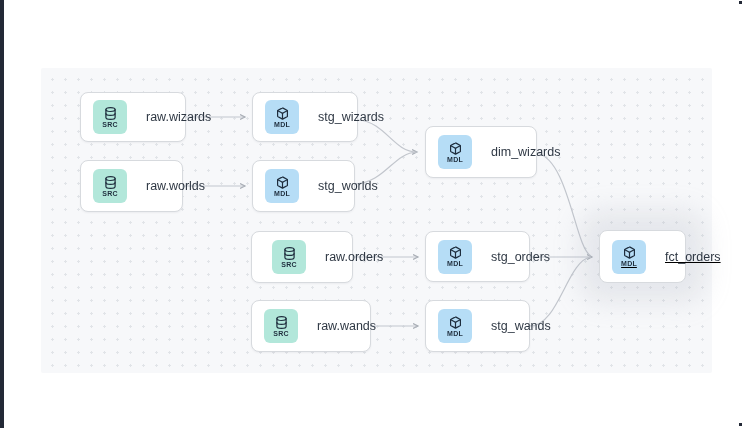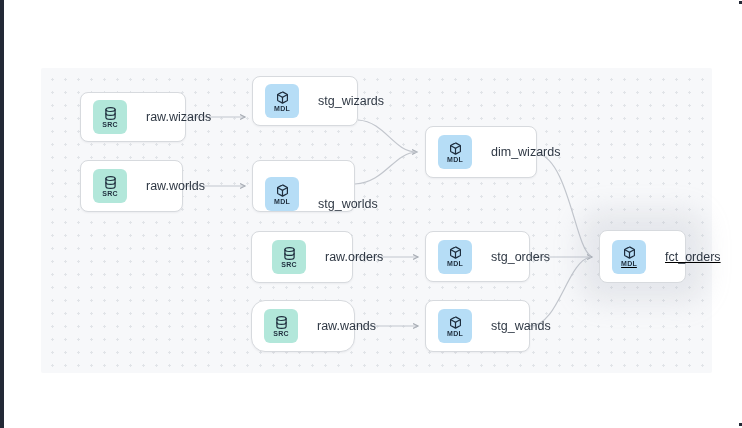--- a/index.html
+++ b/index.html
@@ -122,21 +122,21 @@
     <ellipse cx="6.5" cy="2.6" rx="4.6" ry="1.9"></ellipse>
     <path d="M1.9 2.6 V6.5 C1.9 7.55 3.96 8.4 6.5 8.4 C9.04 8.4 11.1 7.55 11.1 6.5 V2.6"></path>
     <path d="M1.9 6.5 V10.4 C1.9 11.45 3.96 12.3 6.5 12.3 C9.04 12.3 11.1 11.45 11.1 10.4 V6.5"></path>
   </svg>
 </span>
       <span class="badge-text">SRC</span>
     </span>
     <span class="node-label">raw.wizards</span>
   </div>
 
-  <div class="node" style="left: 211px; top: 8px; width: 106px; height: 50px;">
+  <div class="node" style="left: 211px; top: 24px; width: 106px; height: 50px;">
     <span class="badge mdl">
       <span class="badge-icon">
   <svg width="13" height="13" viewBox="0 0 13 13" fill="none" stroke="#1e2d3d" stroke-width="1.2" stroke-linecap="round" stroke-linejoin="round">
     <path d="M11.4 8.9 V4.1 a0.9 0.9 0 0 0 -0.45 -0.78 L7 1.12 a0.9 0.9 0 0 0 -0.9 0 L2.05 3.32 A0.9 0.9 0 0 0 1.6 4.1 v4.8 a0.9 0.9 0 0 0 0.45 0.78 l4.05 2.2 a0.9 0.9 0 0 0 0.9 0 l4.05 -2.2 a0.9 0.9 0 0 0 0.45 -0.78 z"></path>
     <polyline points="1.8 3.7 6.5 6.3 11.2 3.7"></polyline>
     <line x1="6.5" y1="12" x2="6.5" y2="6.3"></line>
   </svg>
 </span>
       <span class="badge-text">MDL</span>
     </span>
@@ -150,21 +150,21 @@
     <ellipse cx="6.5" cy="2.6" rx="4.6" ry="1.9"></ellipse>
     <path d="M1.9 2.6 V6.5 C1.9 7.55 3.96 8.4 6.5 8.4 C9.04 8.4 11.1 7.55 11.1 6.5 V2.6"></path>
     <path d="M1.9 6.5 V10.4 C1.9 11.45 3.96 12.3 6.5 12.3 C9.04 12.3 11.1 11.45 11.1 10.4 V6.5"></path>
   </svg>
 </span>
       <span class="badge-text">SRC</span>
     </span>
     <span class="node-label">raw.worlds</span>
   </div>
 
-  <div class="node" style="left: 211px; top: 92px; width: 103px; height: 52px; align-items: flex-end;">
+  <div class="node" style="left: 211px; top: 92px; width: 103px; height: 52px;">
     <span class="badge mdl">
       <span class="badge-icon">
   <svg width="13" height="13" viewBox="0 0 13 13" fill="none" stroke="#1e2d3d" stroke-width="1.2" stroke-linecap="round" stroke-linejoin="round">
     <path d="M11.4 8.9 V4.1 a0.9 0.9 0 0 0 -0.45 -0.78 L7 1.12 a0.9 0.9 0 0 0 -0.9 0 L2.05 3.32 A0.9 0.9 0 0 0 1.6 4.1 v4.8 a0.9 0.9 0 0 0 0.45 0.78 l4.05 2.2 a0.9 0.9 0 0 0 0.9 0 l4.05 -2.2 a0.9 0.9 0 0 0 0.45 -0.78 z"></path>
     <polyline points="1.8 3.7 6.5 6.3 11.2 3.7"></polyline>
     <line x1="6.5" y1="12" x2="6.5" y2="6.3"></line>
   </svg>
 </span>
       <span class="badge-text">MDL</span>
     </span>
@@ -206,21 +206,21 @@
     <path d="M11.4 8.9 V4.1 a0.9 0.9 0 0 0 -0.45 -0.78 L7 1.12 a0.9 0.9 0 0 0 -0.9 0 L2.05 3.32 A0.9 0.9 0 0 0 1.6 4.1 v4.8 a0.9 0.9 0 0 0 0.45 0.78 l4.05 2.2 a0.9 0.9 0 0 0 0.9 0 l4.05 -2.2 a0.9 0.9 0 0 0 0.45 -0.78 z"></path>
     <polyline points="1.8 3.7 6.5 6.3 11.2 3.7"></polyline>
     <line x1="6.5" y1="12" x2="6.5" y2="6.3"></line>
   </svg>
 </span>
       <span class="badge-text">MDL</span>
     </span>
     <span class="node-label">stg_orders</span>
   </div>
 
-  <div class="node" style="left: 210px; top: 232px; width: 104px; height: 52px; border-radius: 14px;">
+  <div class="node" style="left: 210px; top: 232px; width: 120px; height: 52px;">
     <span class="badge src">
       <span class="badge-icon">
   <svg width="13" height="13" viewBox="0 0 13 13" fill="none" stroke="#1e2d3d" stroke-width="1.2" stroke-linecap="round" stroke-linejoin="round">
     <ellipse cx="6.5" cy="2.6" rx="4.6" ry="1.9"></ellipse>
     <path d="M1.9 2.6 V6.5 C1.9 7.55 3.96 8.4 6.5 8.4 C9.04 8.4 11.1 7.55 11.1 6.5 V2.6"></path>
     <path d="M1.9 6.5 V10.4 C1.9 11.45 3.96 12.3 6.5 12.3 C9.04 12.3 11.1 11.45 11.1 10.4 V6.5"></path>
   </svg>
 </span>
       <span class="badge-text">SRC</span>
     </span>

